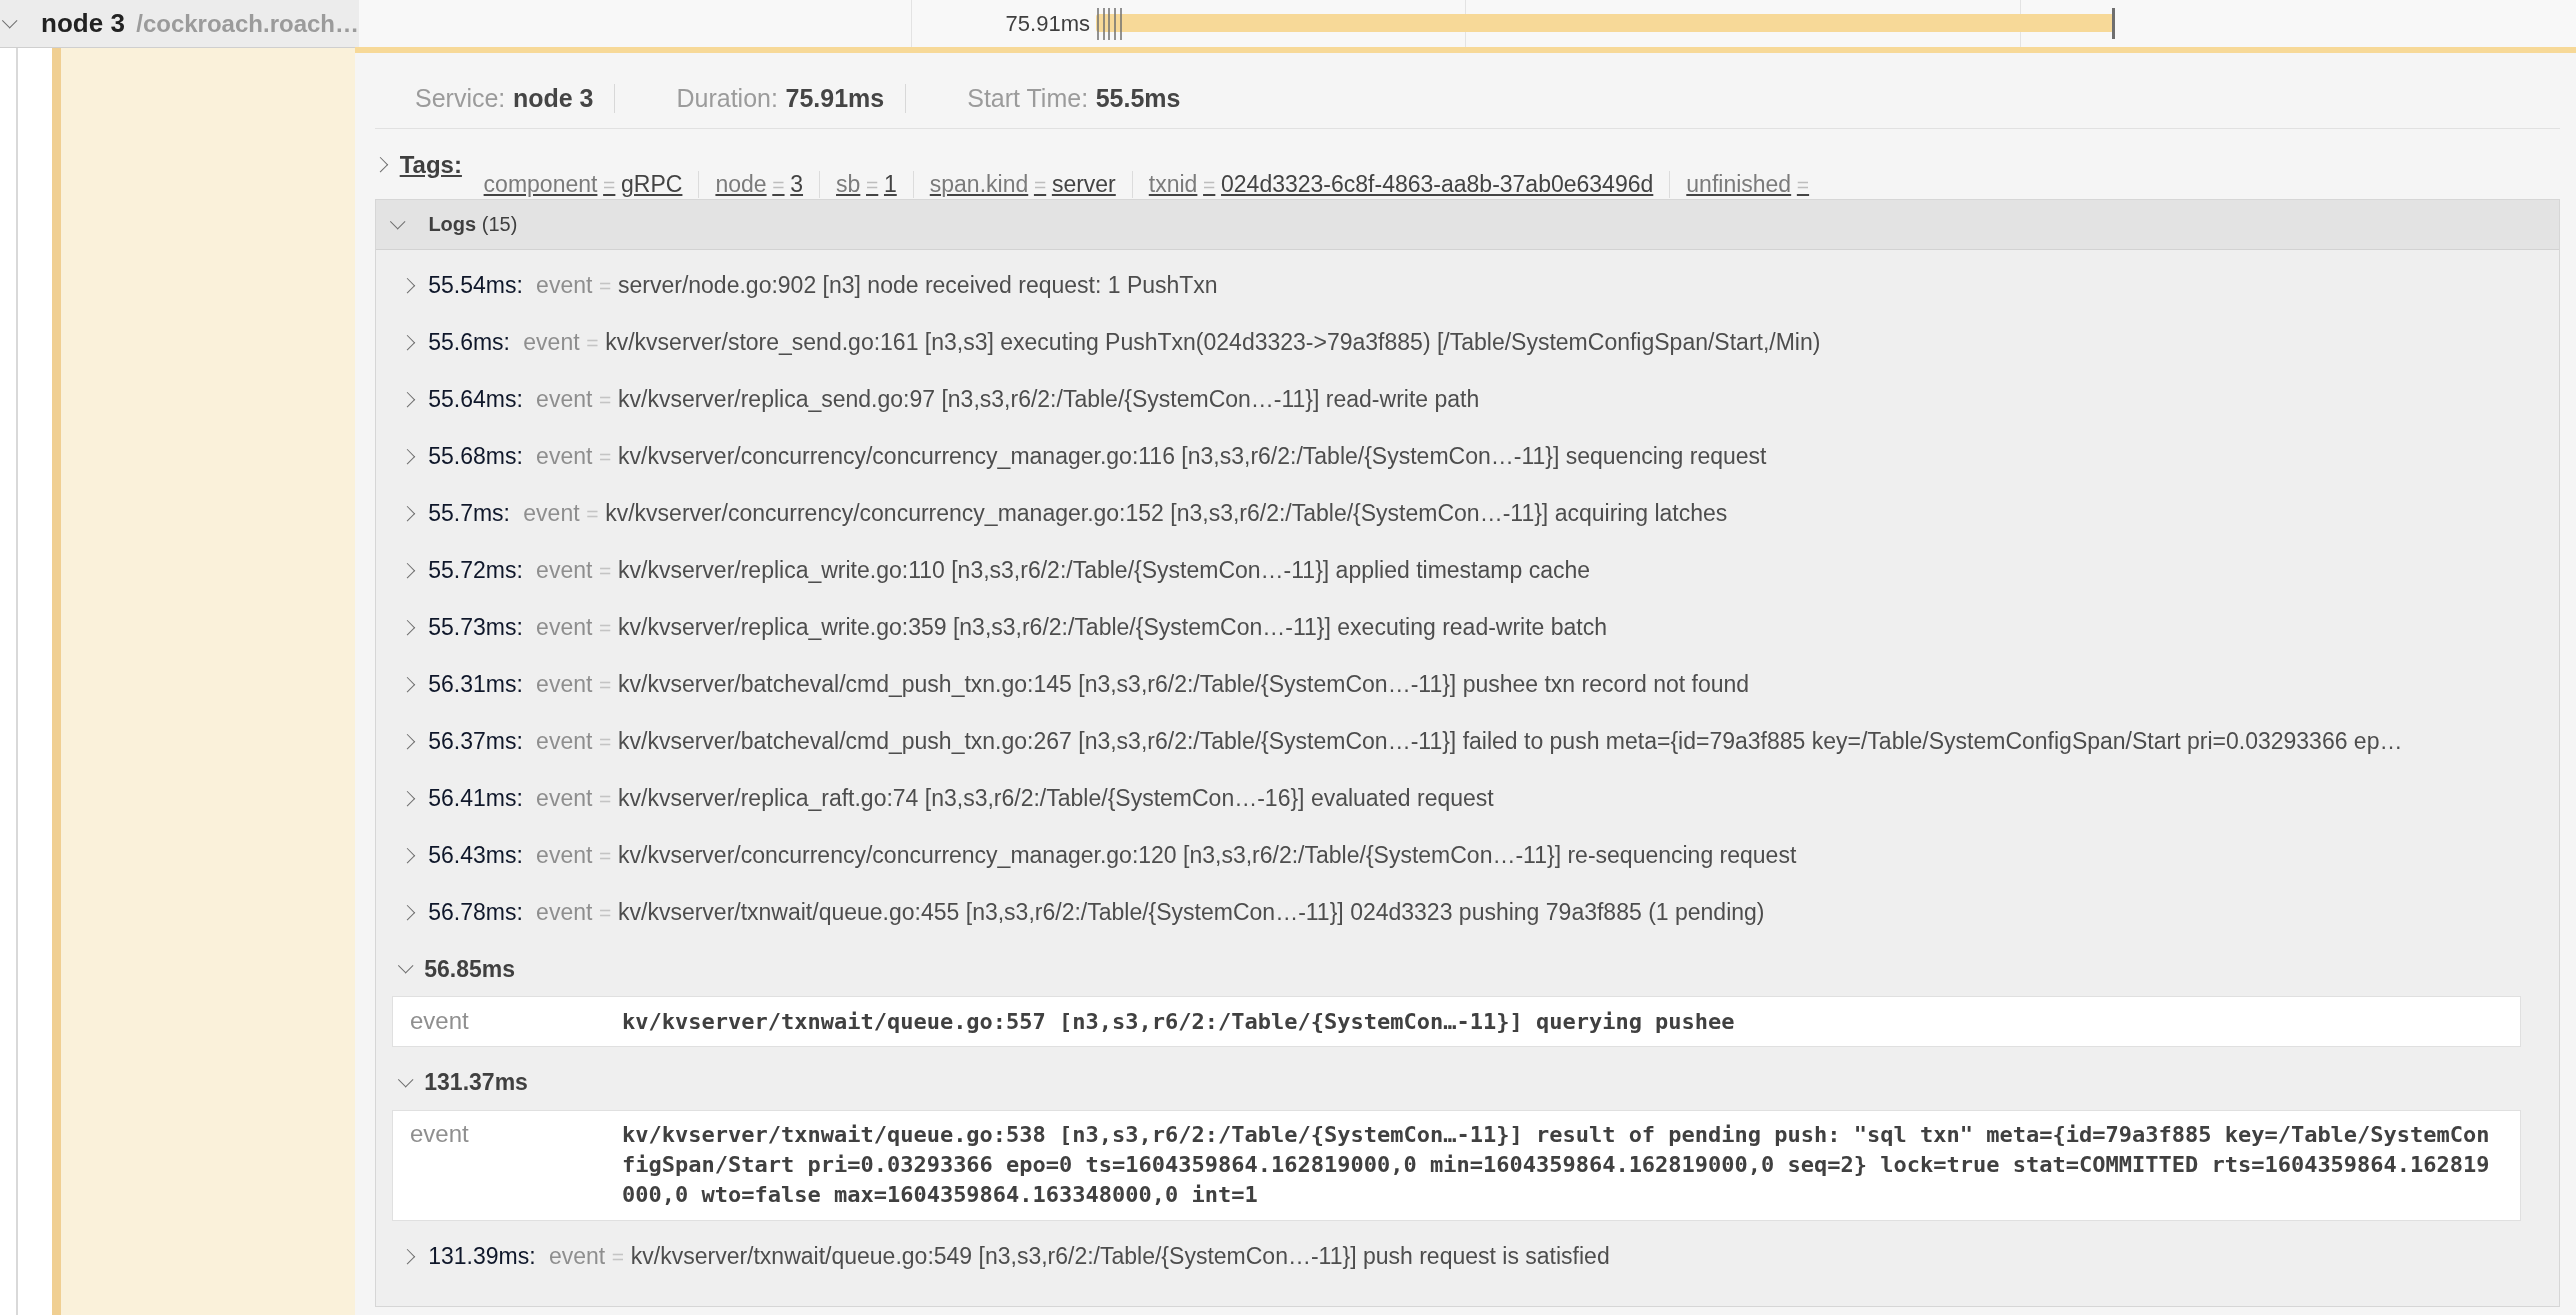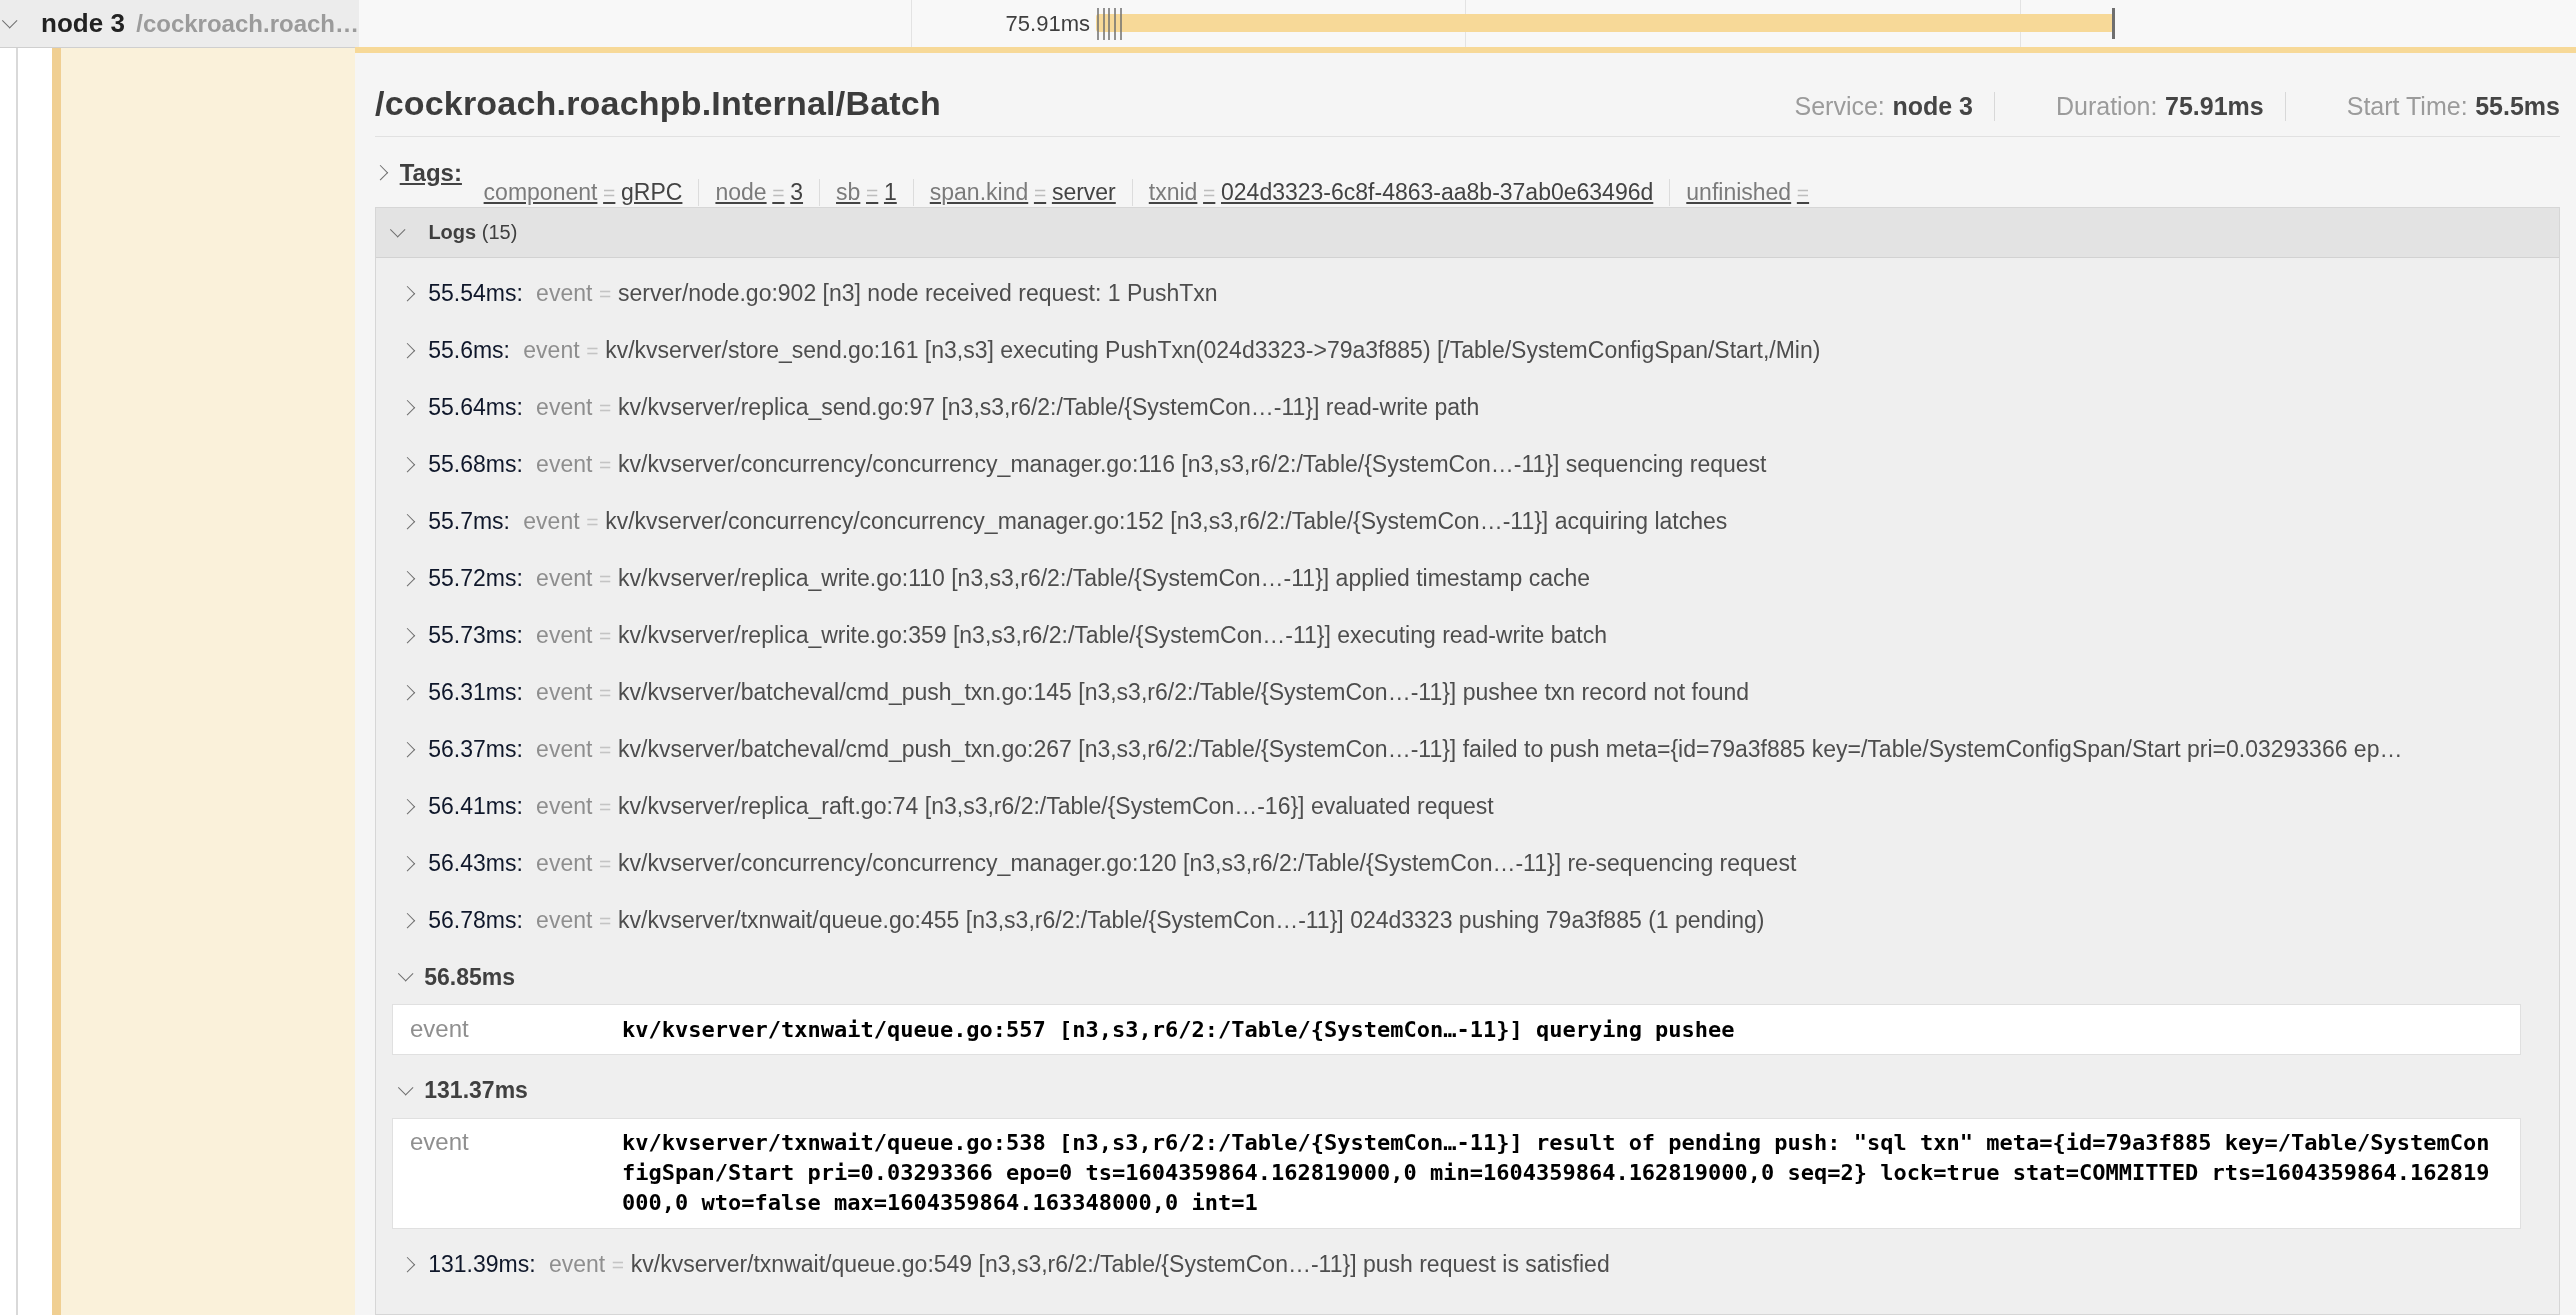--- a/index.html
+++ b/index.html
@@ -78,21 +78,21 @@
   .log-eq  { color:#c4c4c4; margin:0 6.7px; font-size:21px; }
   .log-val { color:#4d4d4d; }
 
   .exp-header { display:flex; align-items:center; padding-left:7.6px; line-height:32px; font-size:23px; }
   .exp-header .chev { margin-right:13.3px; }
   .exp-ts { font-weight:700; color:#404040; }
 
   .kv-card { margin:11.4px 19px 19px 0; background:#ffffff; border:1px solid #e0e0e0; display:flex; }
   .kv-key { flex:none; width:229px; padding:9.5px 0 9.5px 17px; font-size:24px; color:#8f8f8f; }
   .kv-val { flex:1; padding:9.5px 29px 9.5px 0; font-family:"DejaVu Sans Mono", monospace;
-            font-size:22px; font-weight:700; line-height:30px; color:#000000;
+            font-size:22px; font-weight:700; line-height:30px; color:#404040;
             word-break:break-all; }
 </style>
 </head>
 <body>
 
 <div class="gutter"></div>
 <div class="gutter-line"></div>
 <div class="svc-stripe"></div>
 <div class="cream-band"></div>
 
@@ -116,21 +116,20 @@
     <div class="log-tick" style="left:755px"></div>
     <div class="log-tick" style="left:761px"></div>
     <div class="end-mark" style="left:1753px"></div>
   </div>
 </div>
 
 <div class="panel">
   <div class="panel-inner">
 
     <div class="head-row">
-      <div class="op-title">/cockroach.roachpb.Internal/Batch</div>
       <div class="head-meta">
 
           <span class="meta-item">
             <span class="meta-label">Service:</span><span class="meta-value">node 3</span>
           </span>
 
           <span class="meta-item">
             <span class="meta-label">Duration:</span><span class="meta-value">75.91ms</span>
           </span>
 

